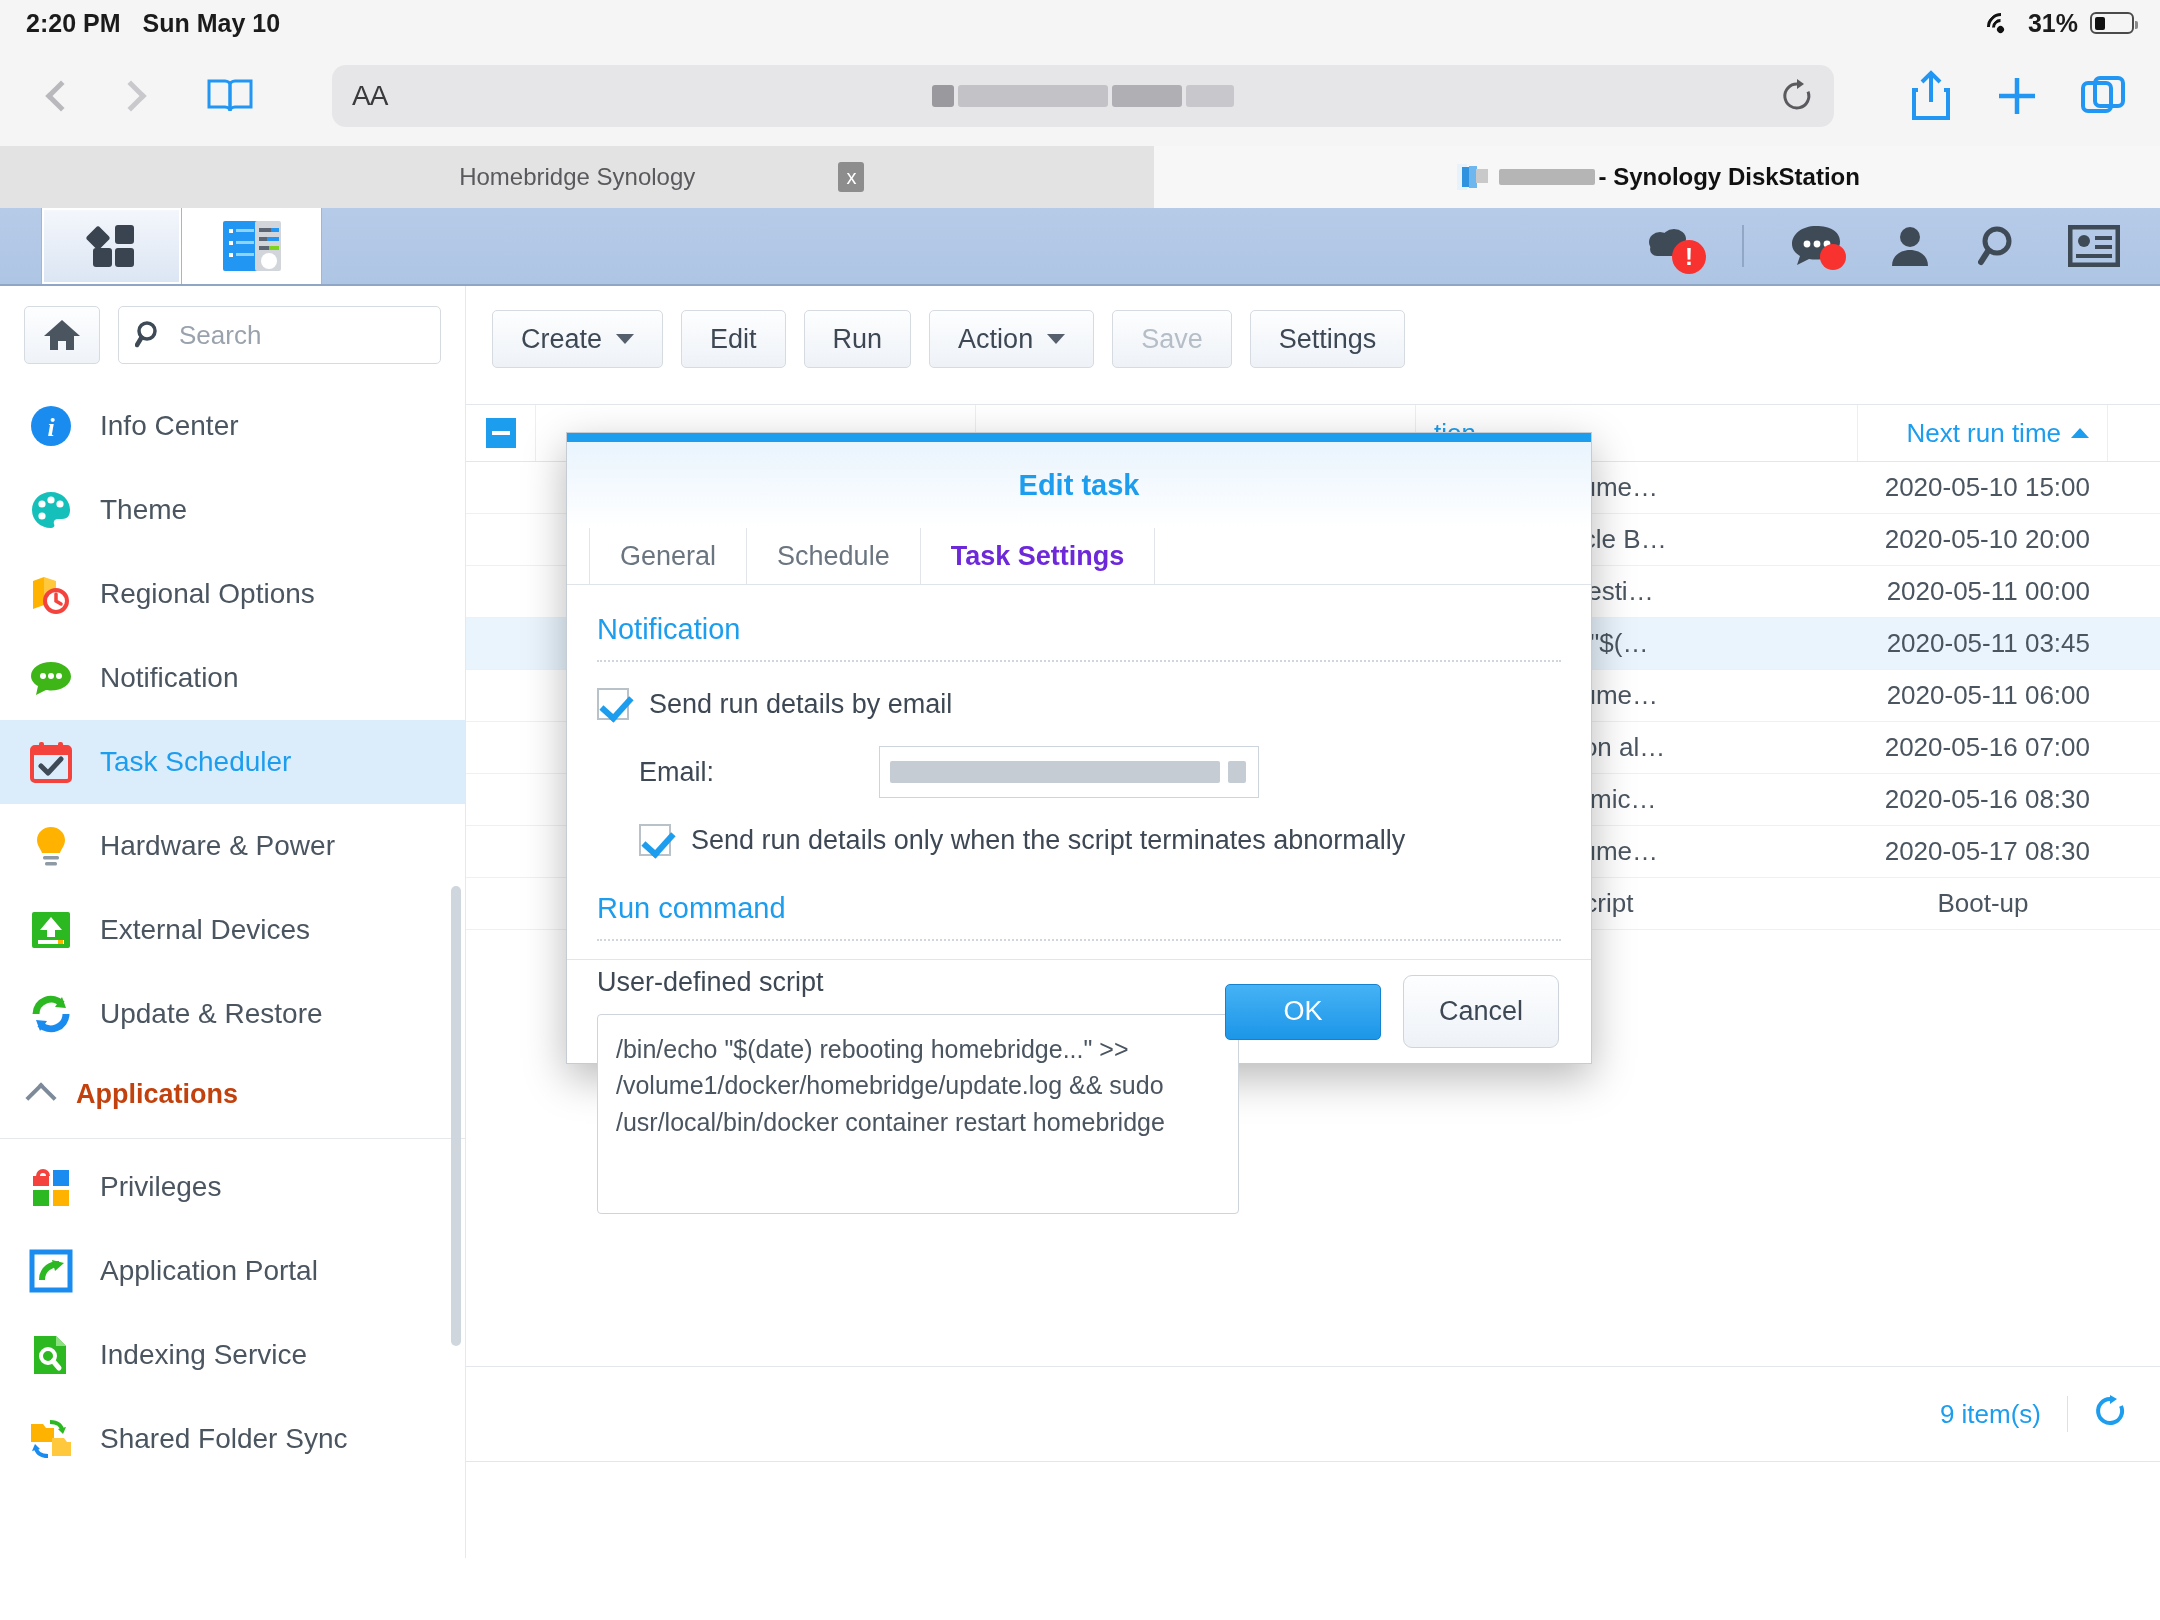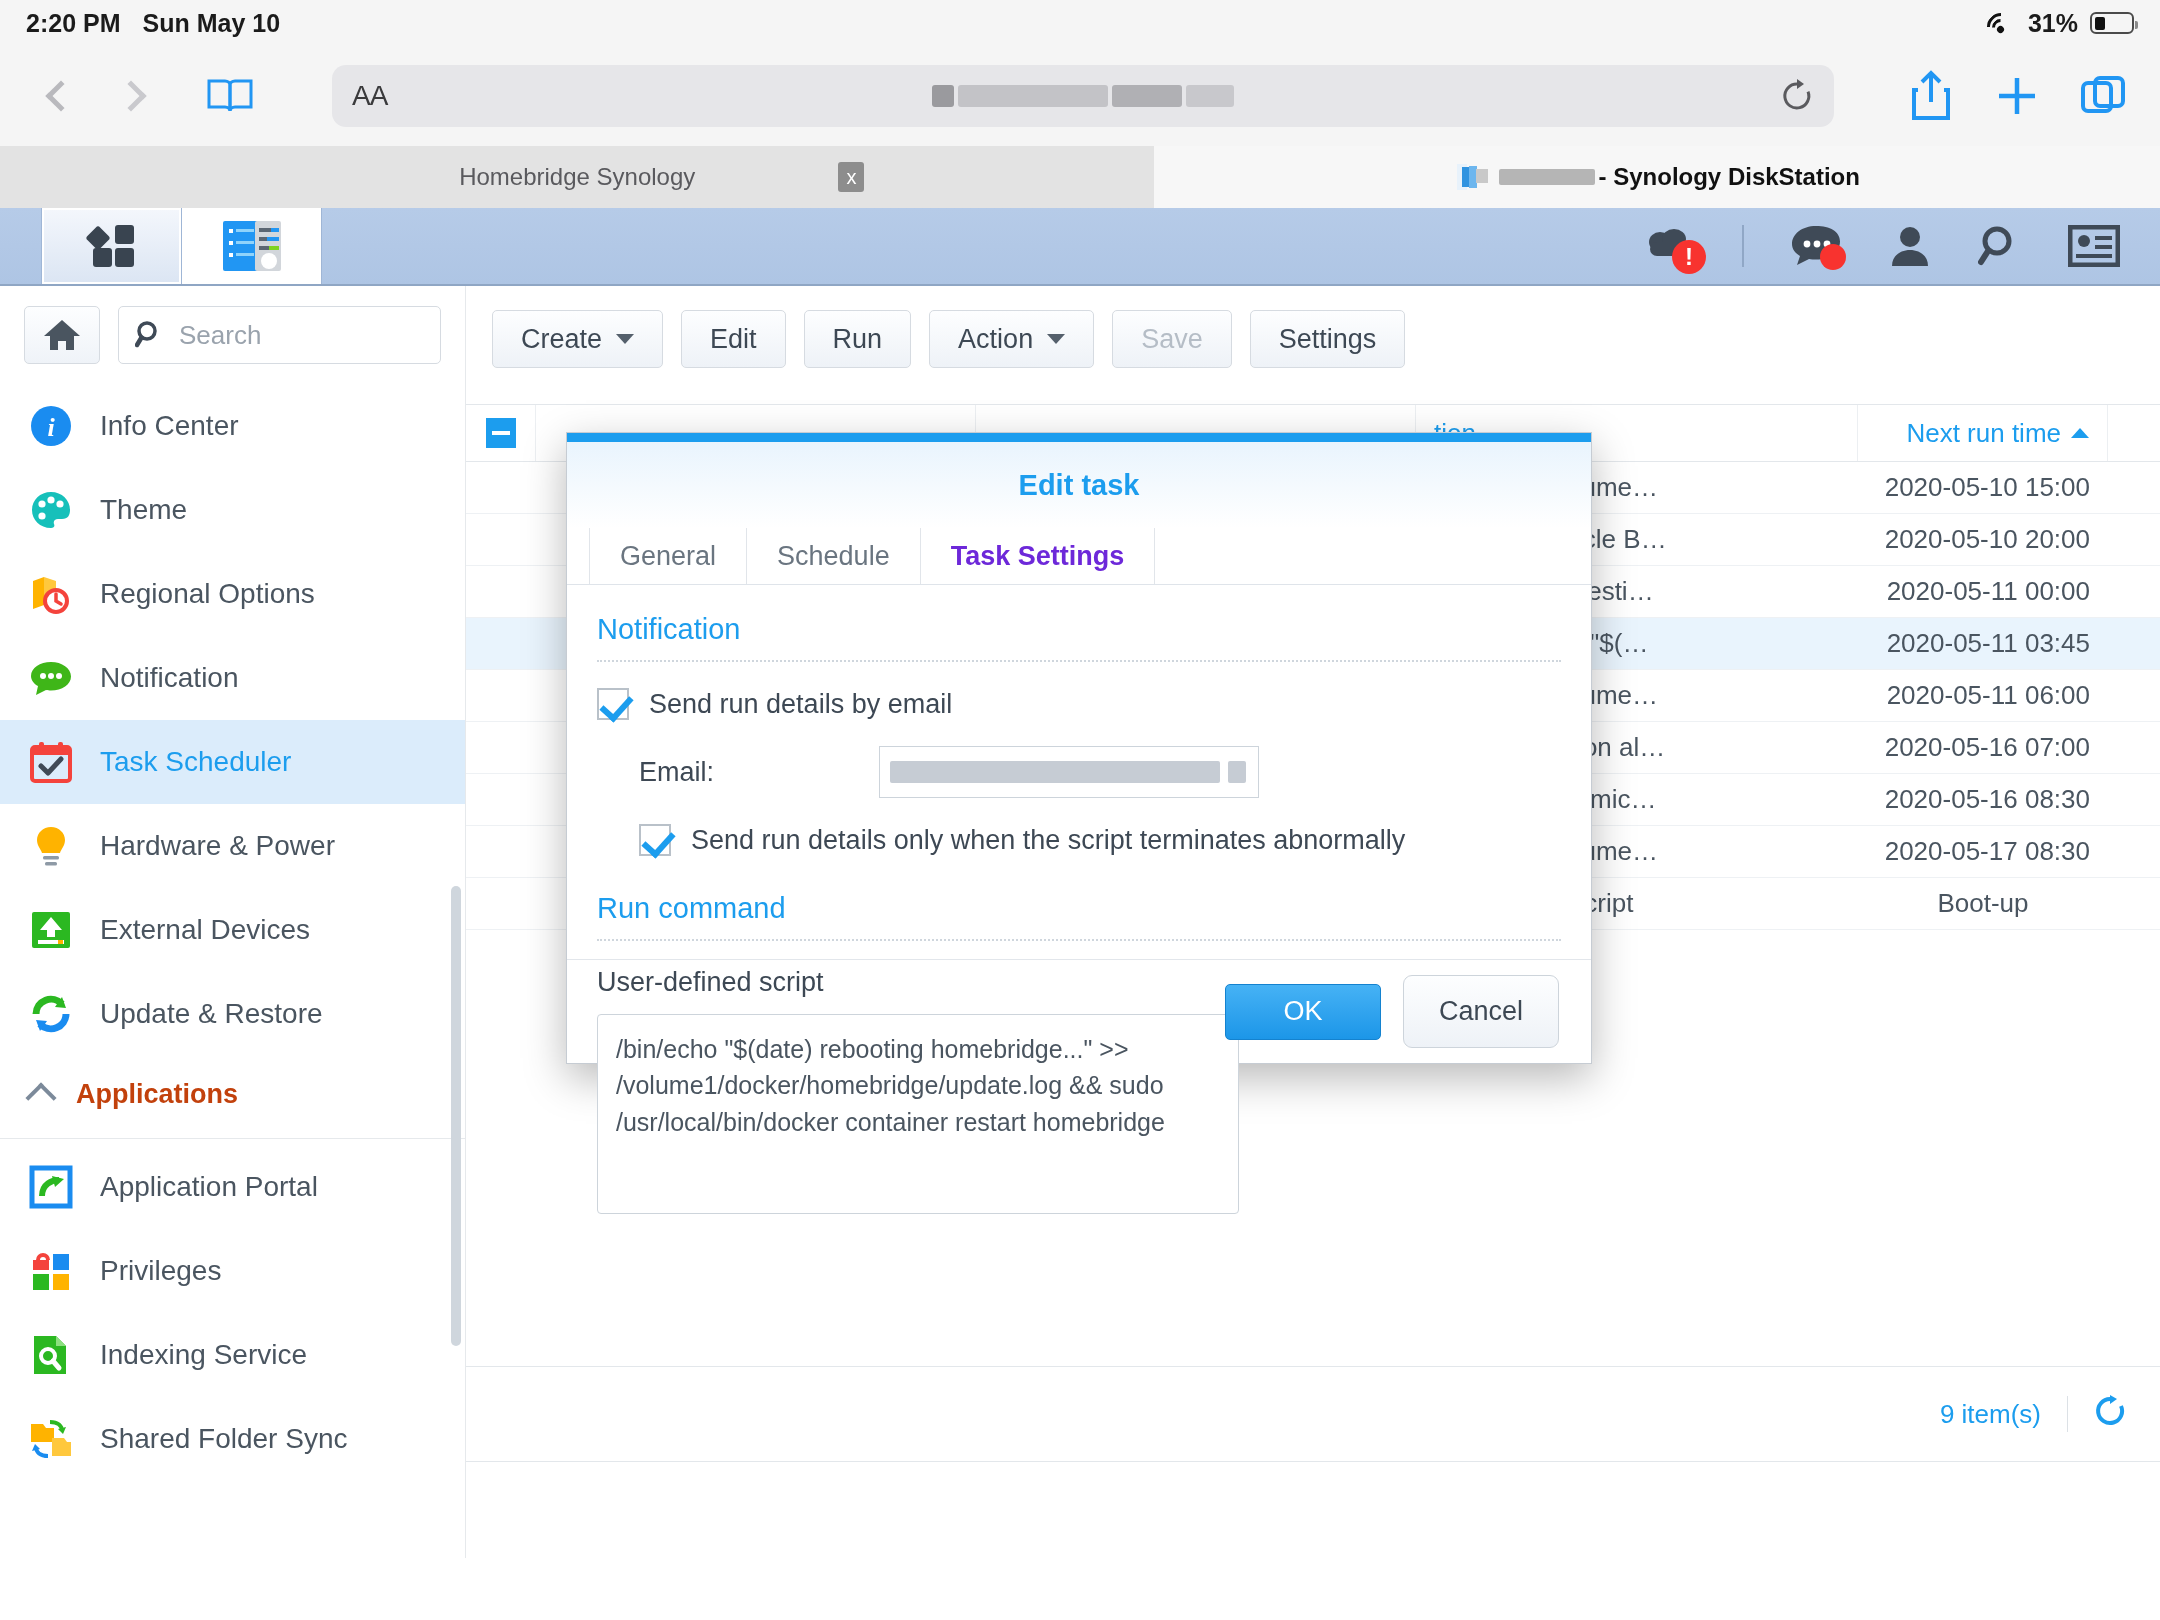--- a/index.html
+++ b/index.html
@@ -525,38 +525,38 @@
 
           <div class="side-group">
             <span class="caret-up"></span>
             <span>Applications</span>
           </div>
           <div class="side-sep"></div>
 
           <div class="side-item">
             <span class="sico">
               <svg width="46" height="46" viewBox="0 0 46 46">
-                  <rect x="4" y="4" width="38" height="38" fill="none" stroke="#1a8cf0" stroke-width="5"></rect>
-                  <path d="M14 32 C14 20 24 16 31 16" fill="none" stroke="#2bb821" stroke-width="6"></path>
-                  <path d="M24 12 L36 15 L27 23 Z" fill="#2bb821"></path>
-                </svg>
-            </span>
-            <span>Application Portal</span>
-          </div>
-          <div class="side-item">
-            <span class="sico">
-              <svg width="46" height="46" viewBox="0 0 46 46">
                   <path d="M10 12a5 5 0 0 1 10 0" fill="none" stroke="#f4433c" stroke-width="4"></path>
                   <rect x="5" y="12" width="16" height="10" fill="#f4433c"></rect>
                   <rect x="25" y="6" width="16" height="16" fill="#1a8cf0"></rect>
                   <rect x="5" y="26" width="16" height="16" fill="#2bb821"></rect>
                   <rect x="25" y="26" width="16" height="16" fill="#ffb300"></rect>
                 </svg>
             </span>
             <span>Privileges</span>
+          </div>
+          <div class="side-item">
+            <span class="sico">
+              <svg width="46" height="46" viewBox="0 0 46 46">
+                  <rect x="4" y="4" width="38" height="38" fill="none" stroke="#1a8cf0" stroke-width="5"></rect>
+                  <path d="M14 32 C14 20 24 16 31 16" fill="none" stroke="#2bb821" stroke-width="6"></path>
+                  <path d="M24 12 L36 15 L27 23 Z" fill="#2bb821"></path>
+                </svg>
+            </span>
+            <span>Application Portal</span>
           </div>
           <div class="side-item">
             <span class="sico">
               <svg width="46" height="46" viewBox="0 0 46 46">
                   <path d="M6 4h22l10 10v28H6z" fill="#2bb821"></path>
                   <path d="M28 4 L38 14 H28 Z" fill="#8ce07f"></path>
                   <circle cx="20" cy="24" r="7" fill="none" stroke="#fff" stroke-width="4"></circle>
                   <path d="M25 29 L31 36" stroke="#fff" stroke-width="5" stroke-linecap="round"></path>
                 </svg>
             </span>

